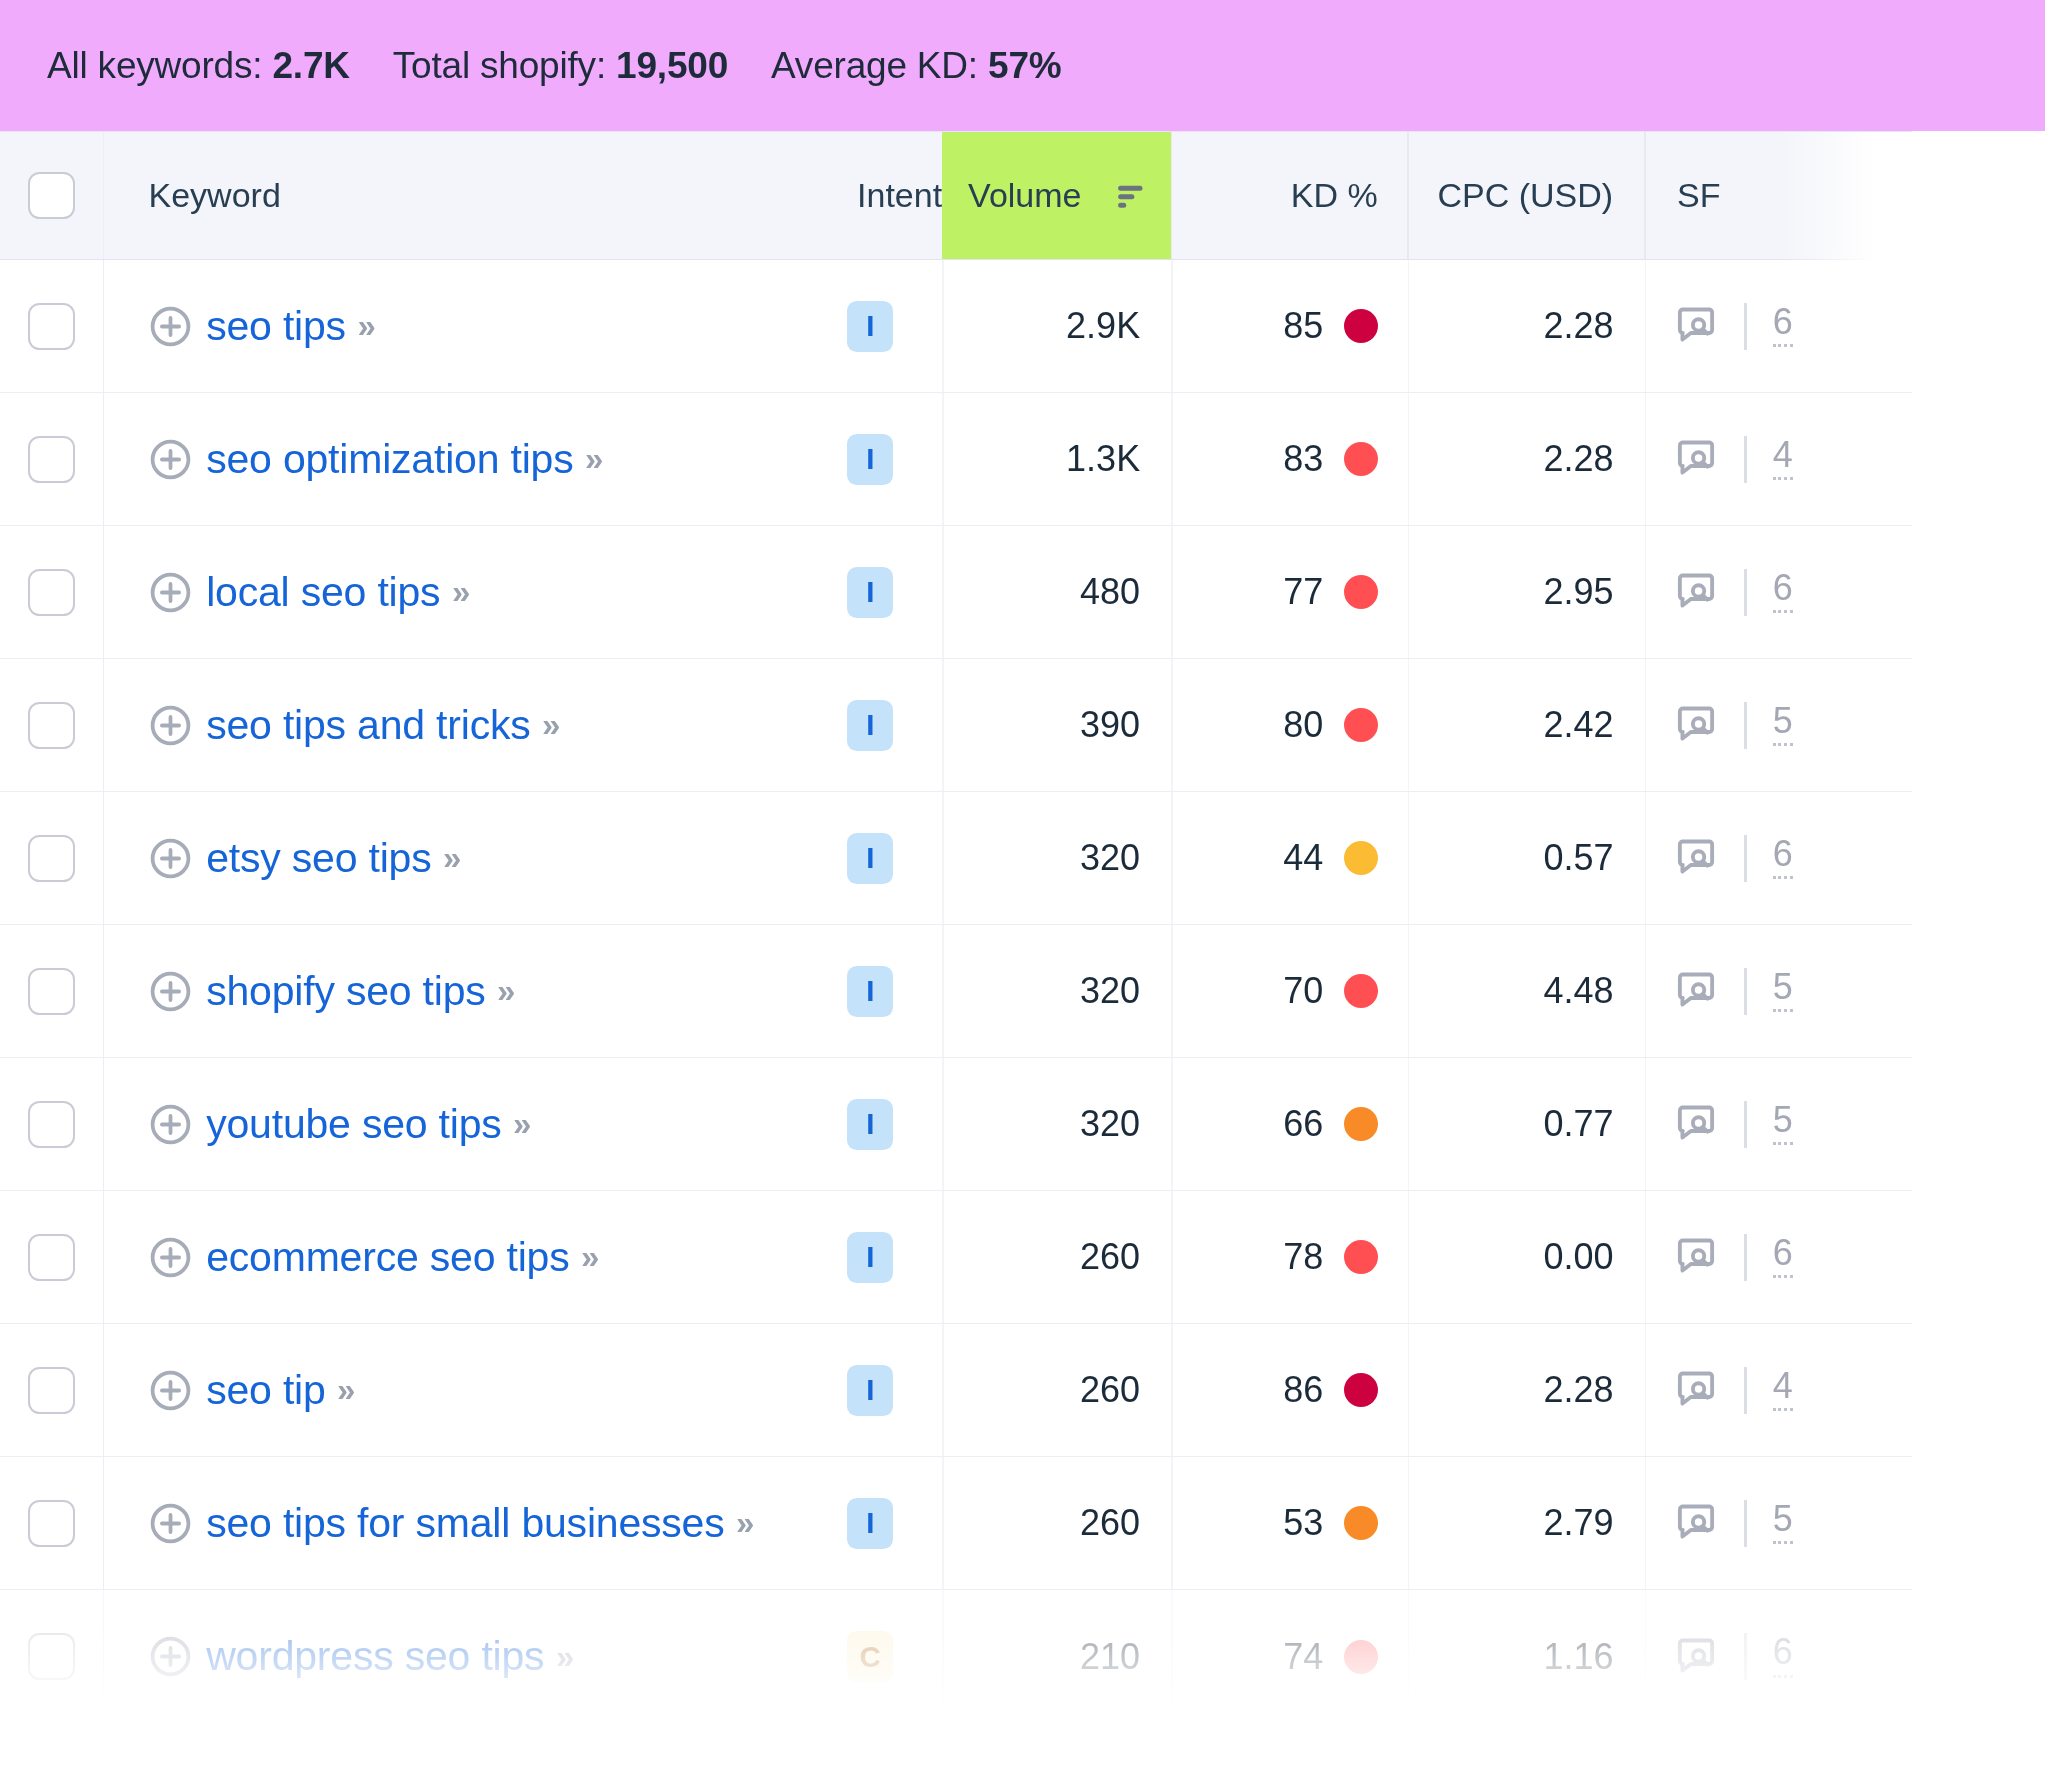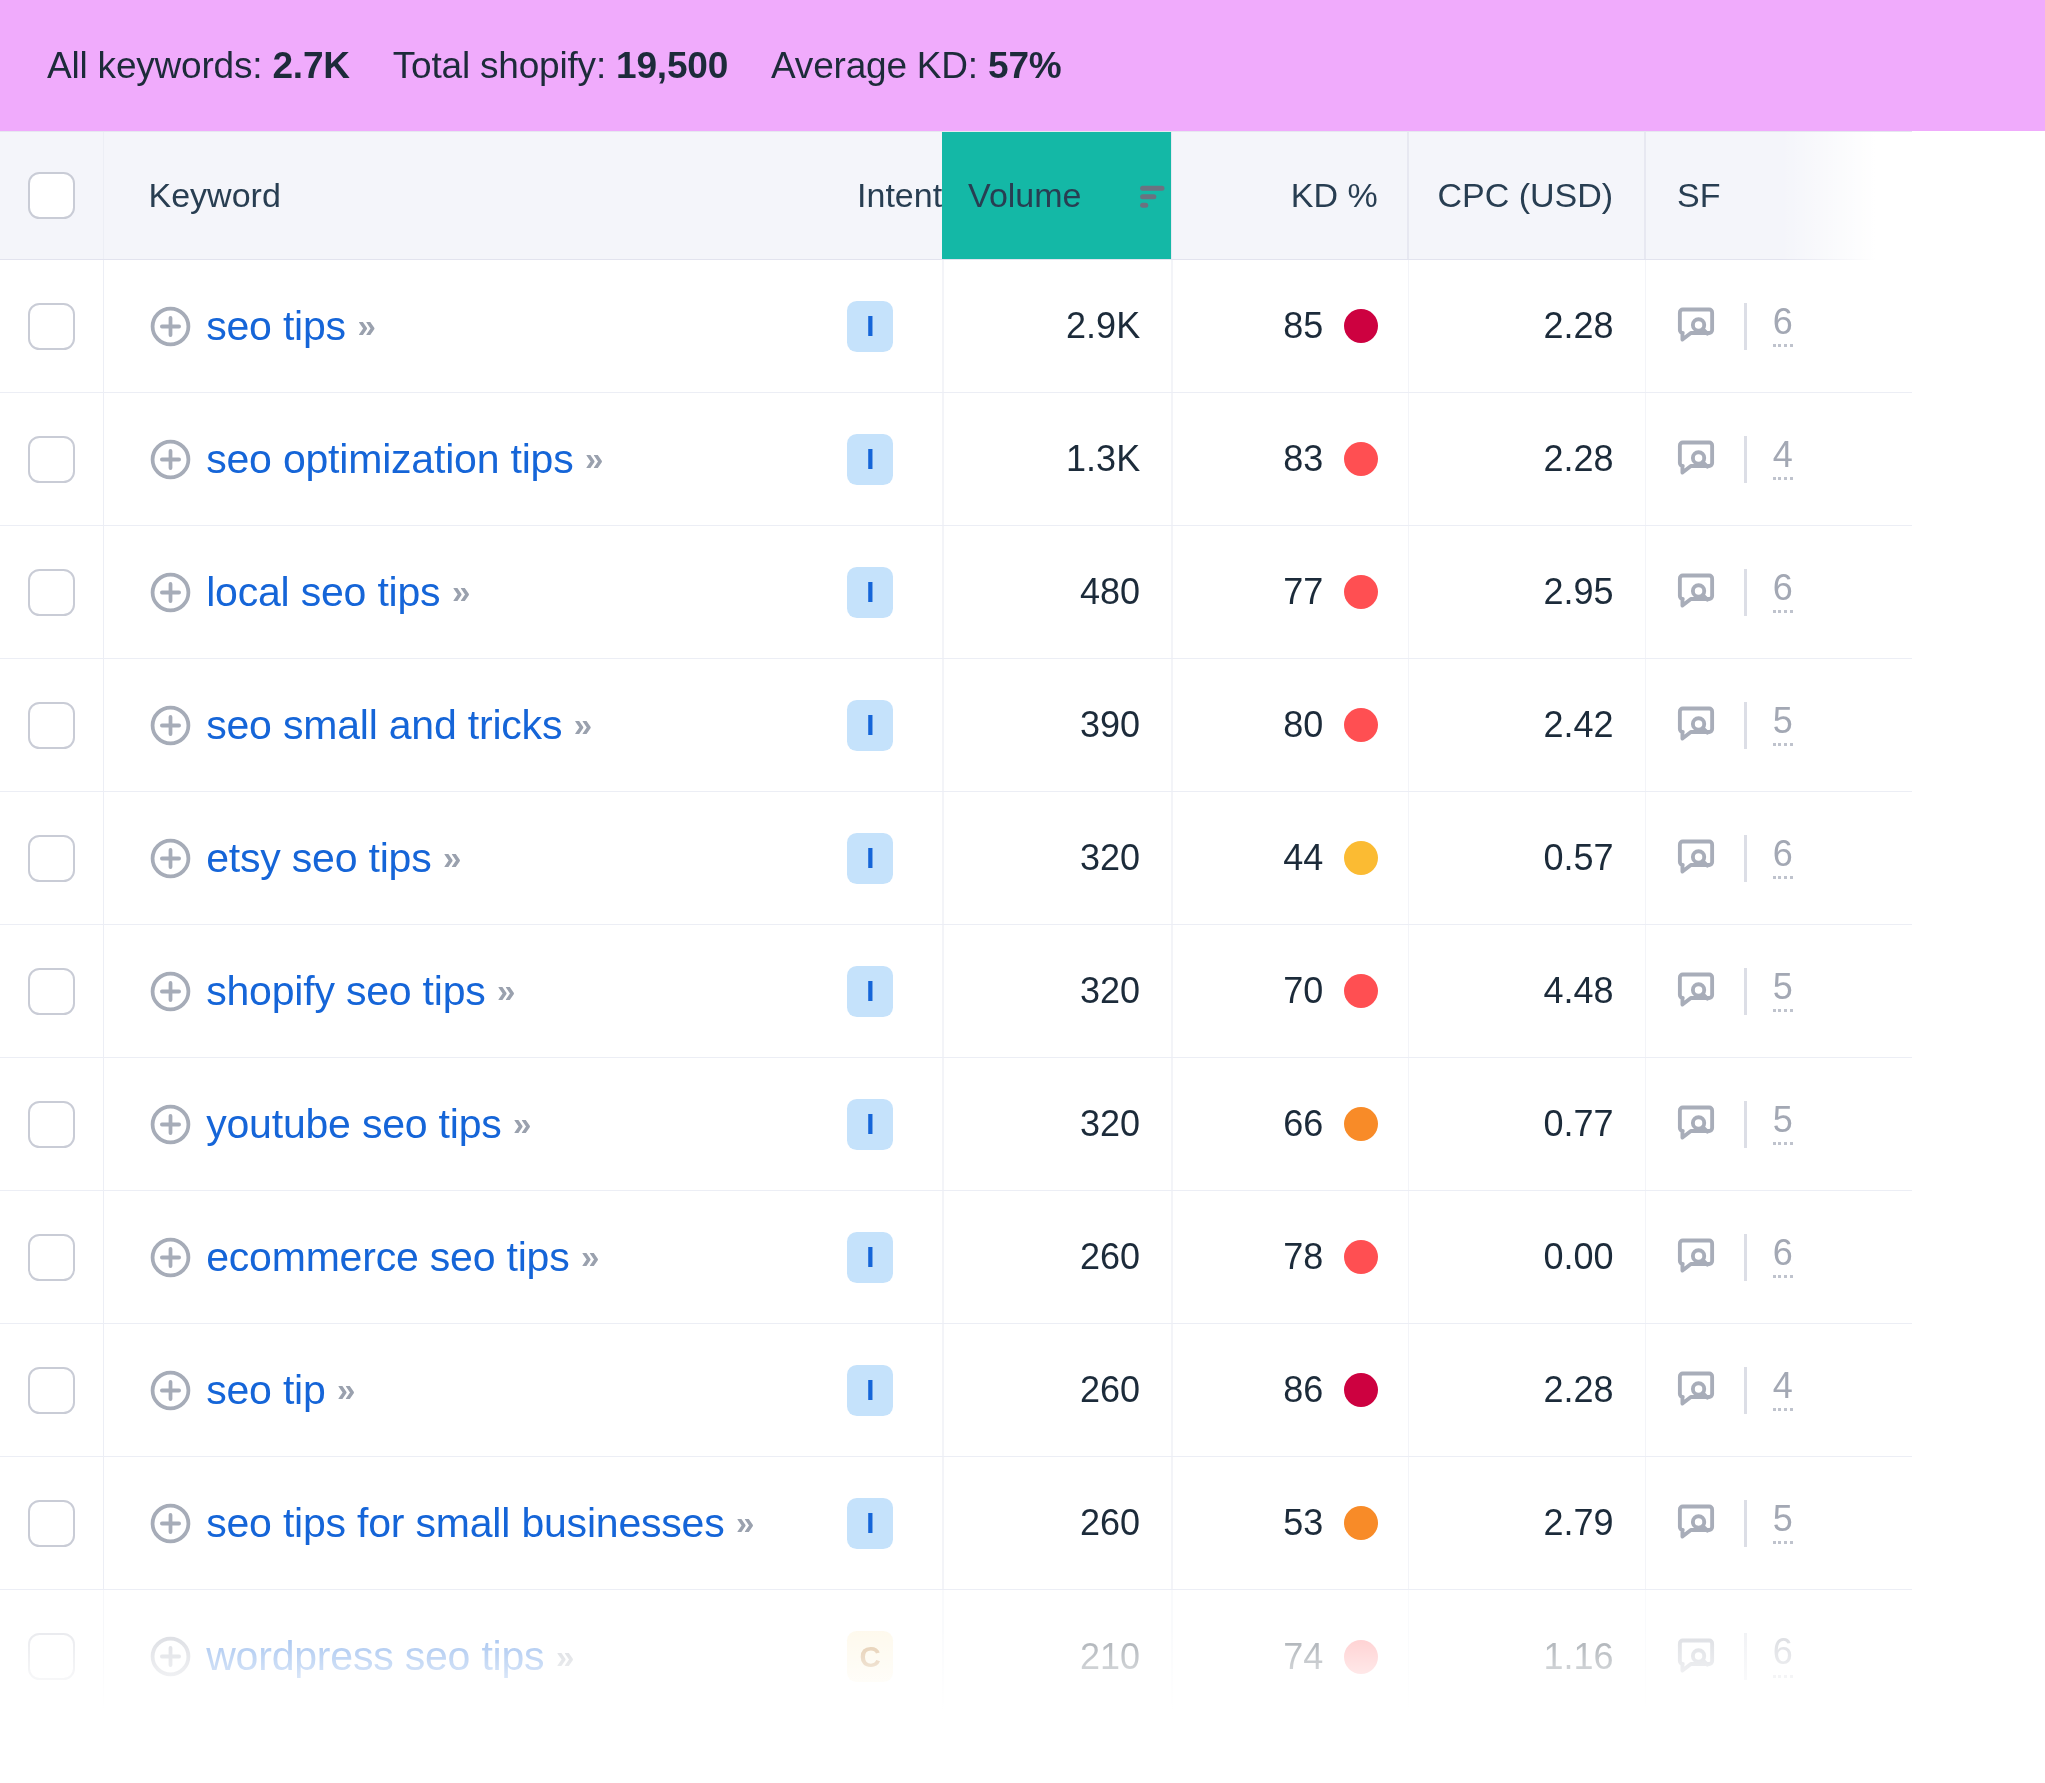--- a/index.html
+++ b/index.html
@@ -66,21 +66,21 @@
   .c-check  { width: 121px;  justify-content: center; border-right: 1.6px solid #eceef5; }
   .c-kw     { width: 806px;  padding-left: 45px; }
   .c-intent { width: 168px;  justify-content: center; }
   .c-vol    { width: 263px;  justify-content: flex-end; padding-right: 31px; }
   .c-kd     { width: 272px;  justify-content: flex-end; padding-right: 29.5px; }
   .c-cpc    { width: 272px;  justify-content: flex-end; padding-right: 31px; }
   .c-sf     { width: 308px;  justify-content: flex-start; padding-left: 29.5px; }
 
   .thead .c-kw     { padding-left: 45px; justify-content: flex-start; }
   .thead .c-intent { justify-content: flex-end; padding-right: 0; width: 168px; }
-  .thead .c-vol    { background: #14b8a6; justify-content: space-between;
+  .thead .c-vol    { background: #bef264; justify-content: flex-start;
                      padding-left: 26px; padding-right: 0; gap: 28px; }
   .thead .c-kd     { justify-content: flex-end; padding-right: 29.5px; }
   .thead .c-cpc    { justify-content: flex-end; padding-right: 31px; }
   .thead .c-sf     { justify-content: flex-start; padding-left: 33px; }
 
   
   .tr .c-vol::before,
   .tr .c-kd::before,
   .tr .c-cpc::before,
   .tr .c-sf::before {
@@ -358,21 +358,21 @@
         <div class="cell c-check">
           <span class="checkbox"></span>
         </div>
         <div class="cell c-kw">
           <span>
             <svg class="plus-icon" viewBox="0 0 24 24" aria-hidden="true">
               <circle cx="12" cy="12" r="10" fill="none" stroke="#a6acb8" stroke-width="2.1"></circle>
               <path d="M12 7.2V16.8M7.2 12H16.8" stroke="#a6acb8" stroke-width="2.1" stroke-linecap="round"></path>
             </svg>
           </span>
-          <span class="kw-link">seo small and tricks</span>
+          <span class="kw-link">seo tips and tricks</span>
           <span class="chev">»</span>
         </div>
         <div class="cell c-intent">
           <span class="intent-badge intent-I">I</span>
         </div>
         <div class="cell c-vol">390</div>
         <div class="cell c-kd">
           <span class="kd-wrap">
             <span>80</span>
             <span class="kd-dot" style="background:#ff4f52"></span>

